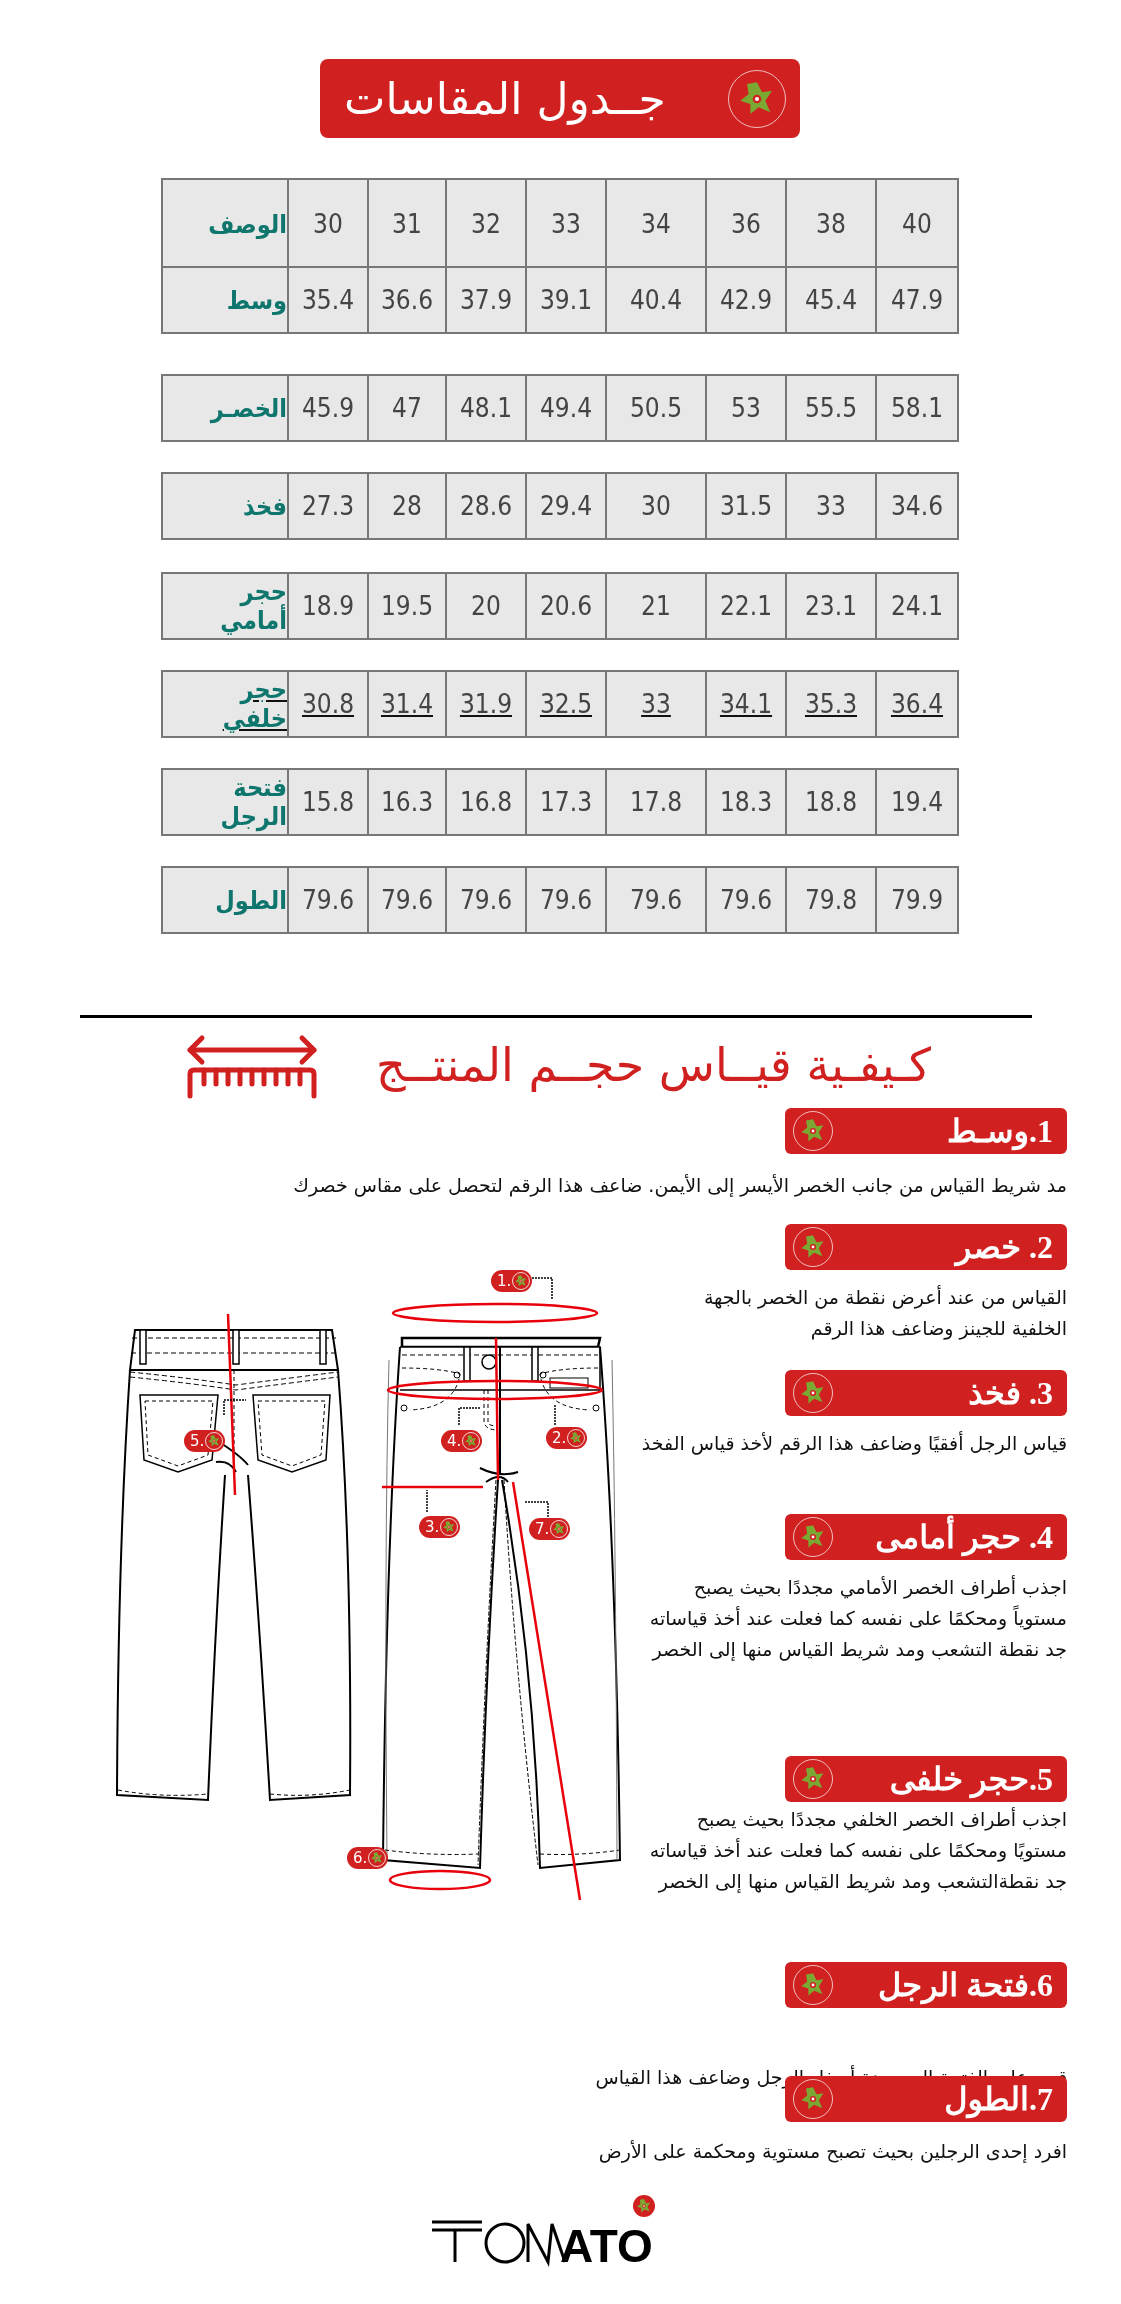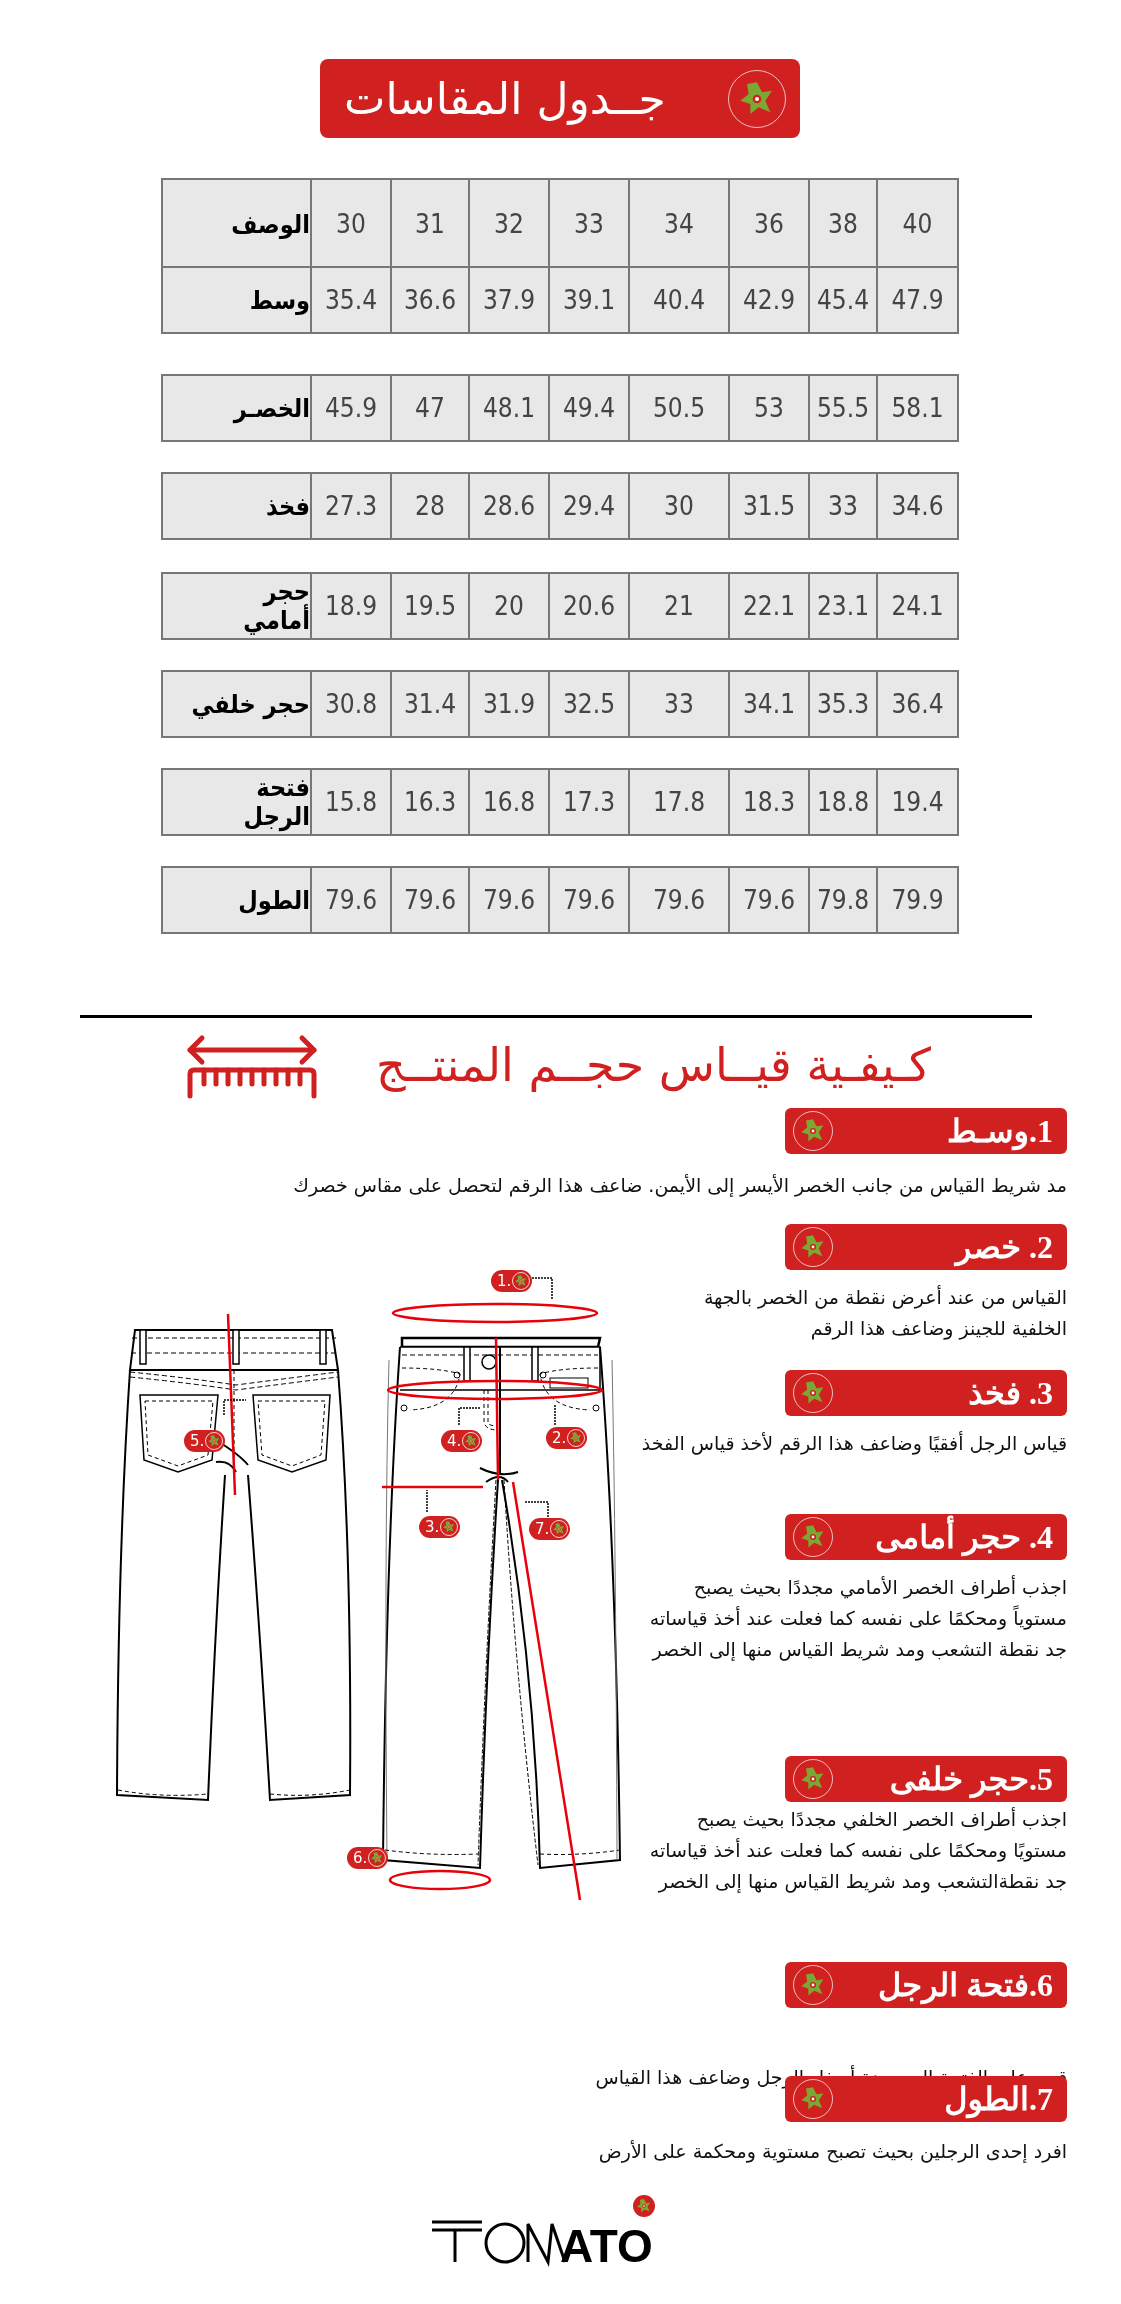--- a/index.html
+++ b/index.html
@@ -36,31 +36,31 @@
     background: #e8e8e8;
   }
   .size-row.data { height: 68px; }
   .size-row .cell {
     border-left: 2px solid #777;
     display: flex; align-items: center; justify-content: center;
     font-family: "DejaVu Sans Condensed", "DejaVu Sans", sans-serif;
     font-size: 26px; color: #444; box-sizing: border-box;
   }
   .size-row .cell.label {
-    width: 147px; border-left: none; justify-content: flex-start;
+    width: 124px; border-left: none; justify-content: flex-start;
     padding-left: 28px; font-weight: bold; font-size: 25px; direction: rtl;
-    color: #000000;
+    color: #0f766e;
   }
   .size-row .cell.c0 { width: 80px; }
   .size-row .cell.c1 { width: 78px; }
   .size-row .cell.c2 { width: 80px; }
   .size-row .cell.c3 { width: 80px; }
   .size-row .cell.c4 { width: 100px; }
   .size-row .cell.c5 { width: 80px; }
-  .size-row .cell.c6 { width: 68px; }
+  .size-row .cell.c6 { width: 90px; }
   .size-row .cell.c7 { flex: 1; }
 
   .divider { left: 80px; top: 1015px; width: 952px; height: 3px; background: #000; }
 
   
   .howto-title {
     right: 190px; top: 1030px; height: 70px; line-height: 70px;
     color: #d0201f; font-size: 46px; font-weight: normal; direction: rtl;
     white-space: nowrap;
     text-align: center;
@@ -171,21 +171,21 @@
       <div class="cell label">حجر أمامي</div>
       <div class="cell c0">18.9</div>
       <div class="cell c1">19.5</div>
       <div class="cell c2">20</div>
       <div class="cell c3">20.6</div>
       <div class="cell c4">21</div>
       <div class="cell c5">22.1</div>
       <div class="cell c6">23.1</div>
       <div class="cell c7">24.1</div>
     </div>
-    <div class="abs size-row data" style="top: 670px;">
+    <div class="abs size-row data" style="top: 670px; text-decoration: underline;">
       <div class="cell label">حجر خلفي</div>
       <div class="cell c0">30.8</div>
       <div class="cell c1">31.4</div>
       <div class="cell c2">31.9</div>
       <div class="cell c3">32.5</div>
       <div class="cell c4">33</div>
       <div class="cell c5">34.1</div>
       <div class="cell c6">35.3</div>
       <div class="cell c7">36.4</div>
     </div>

